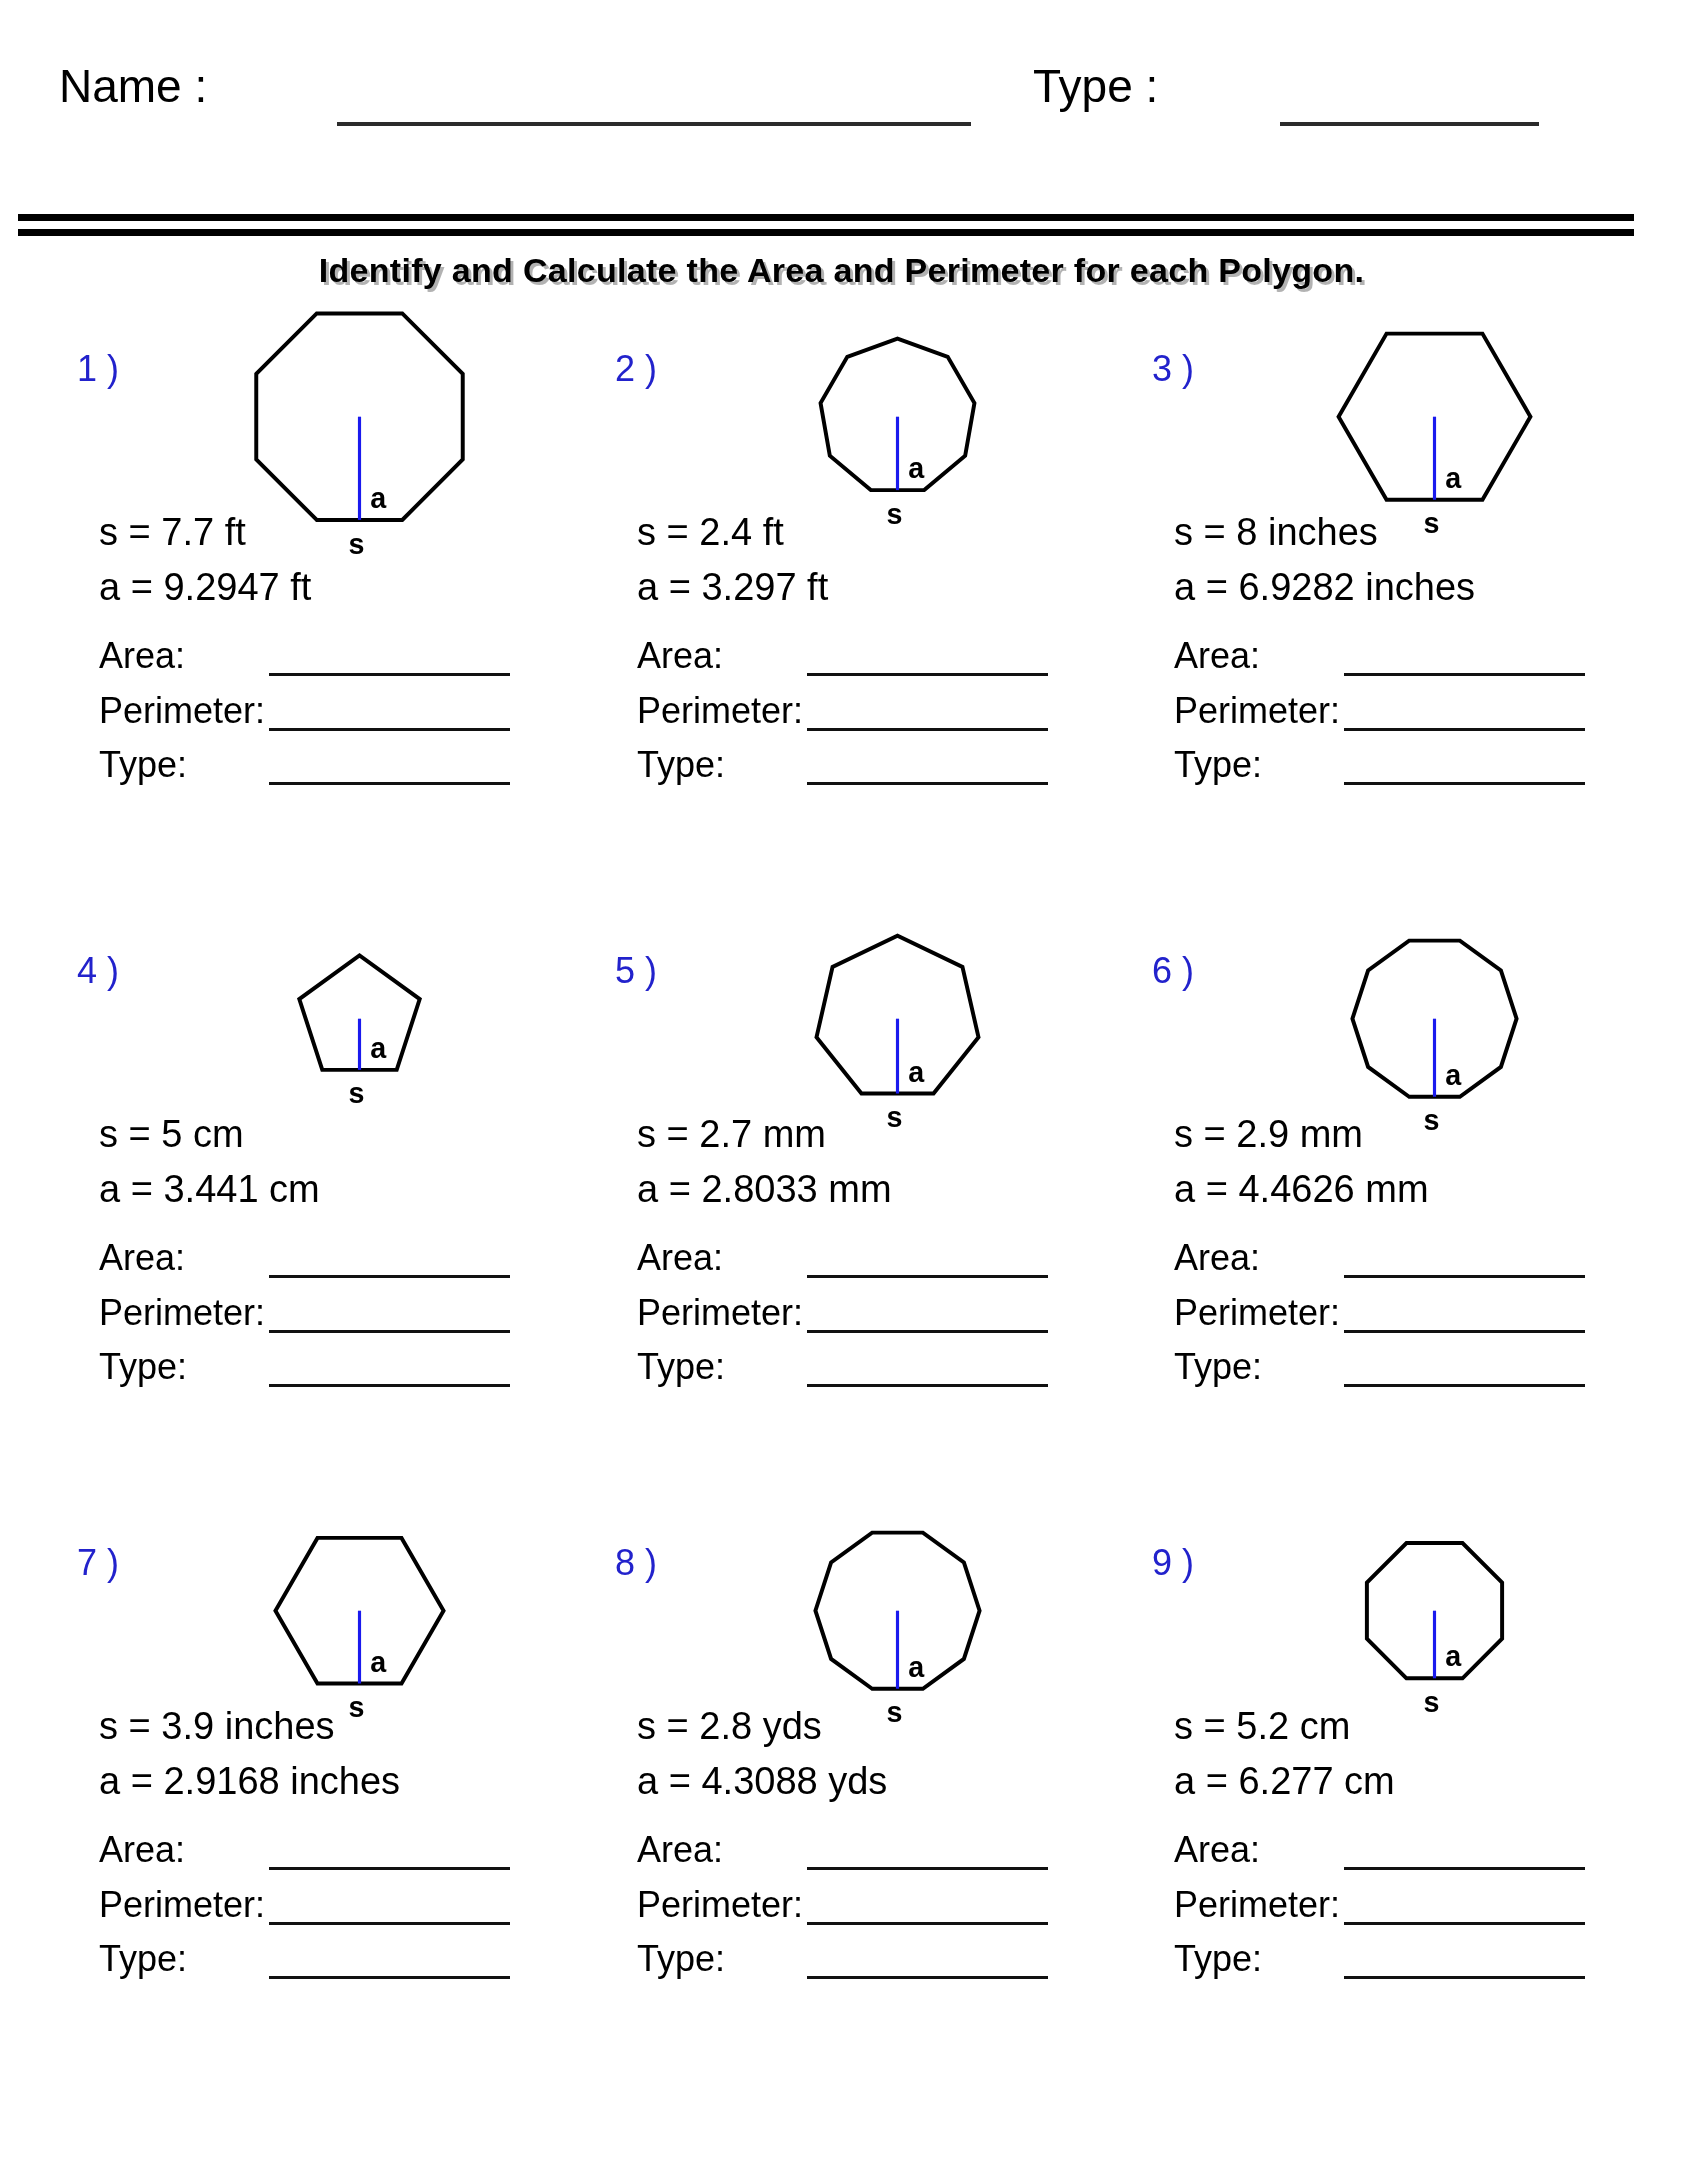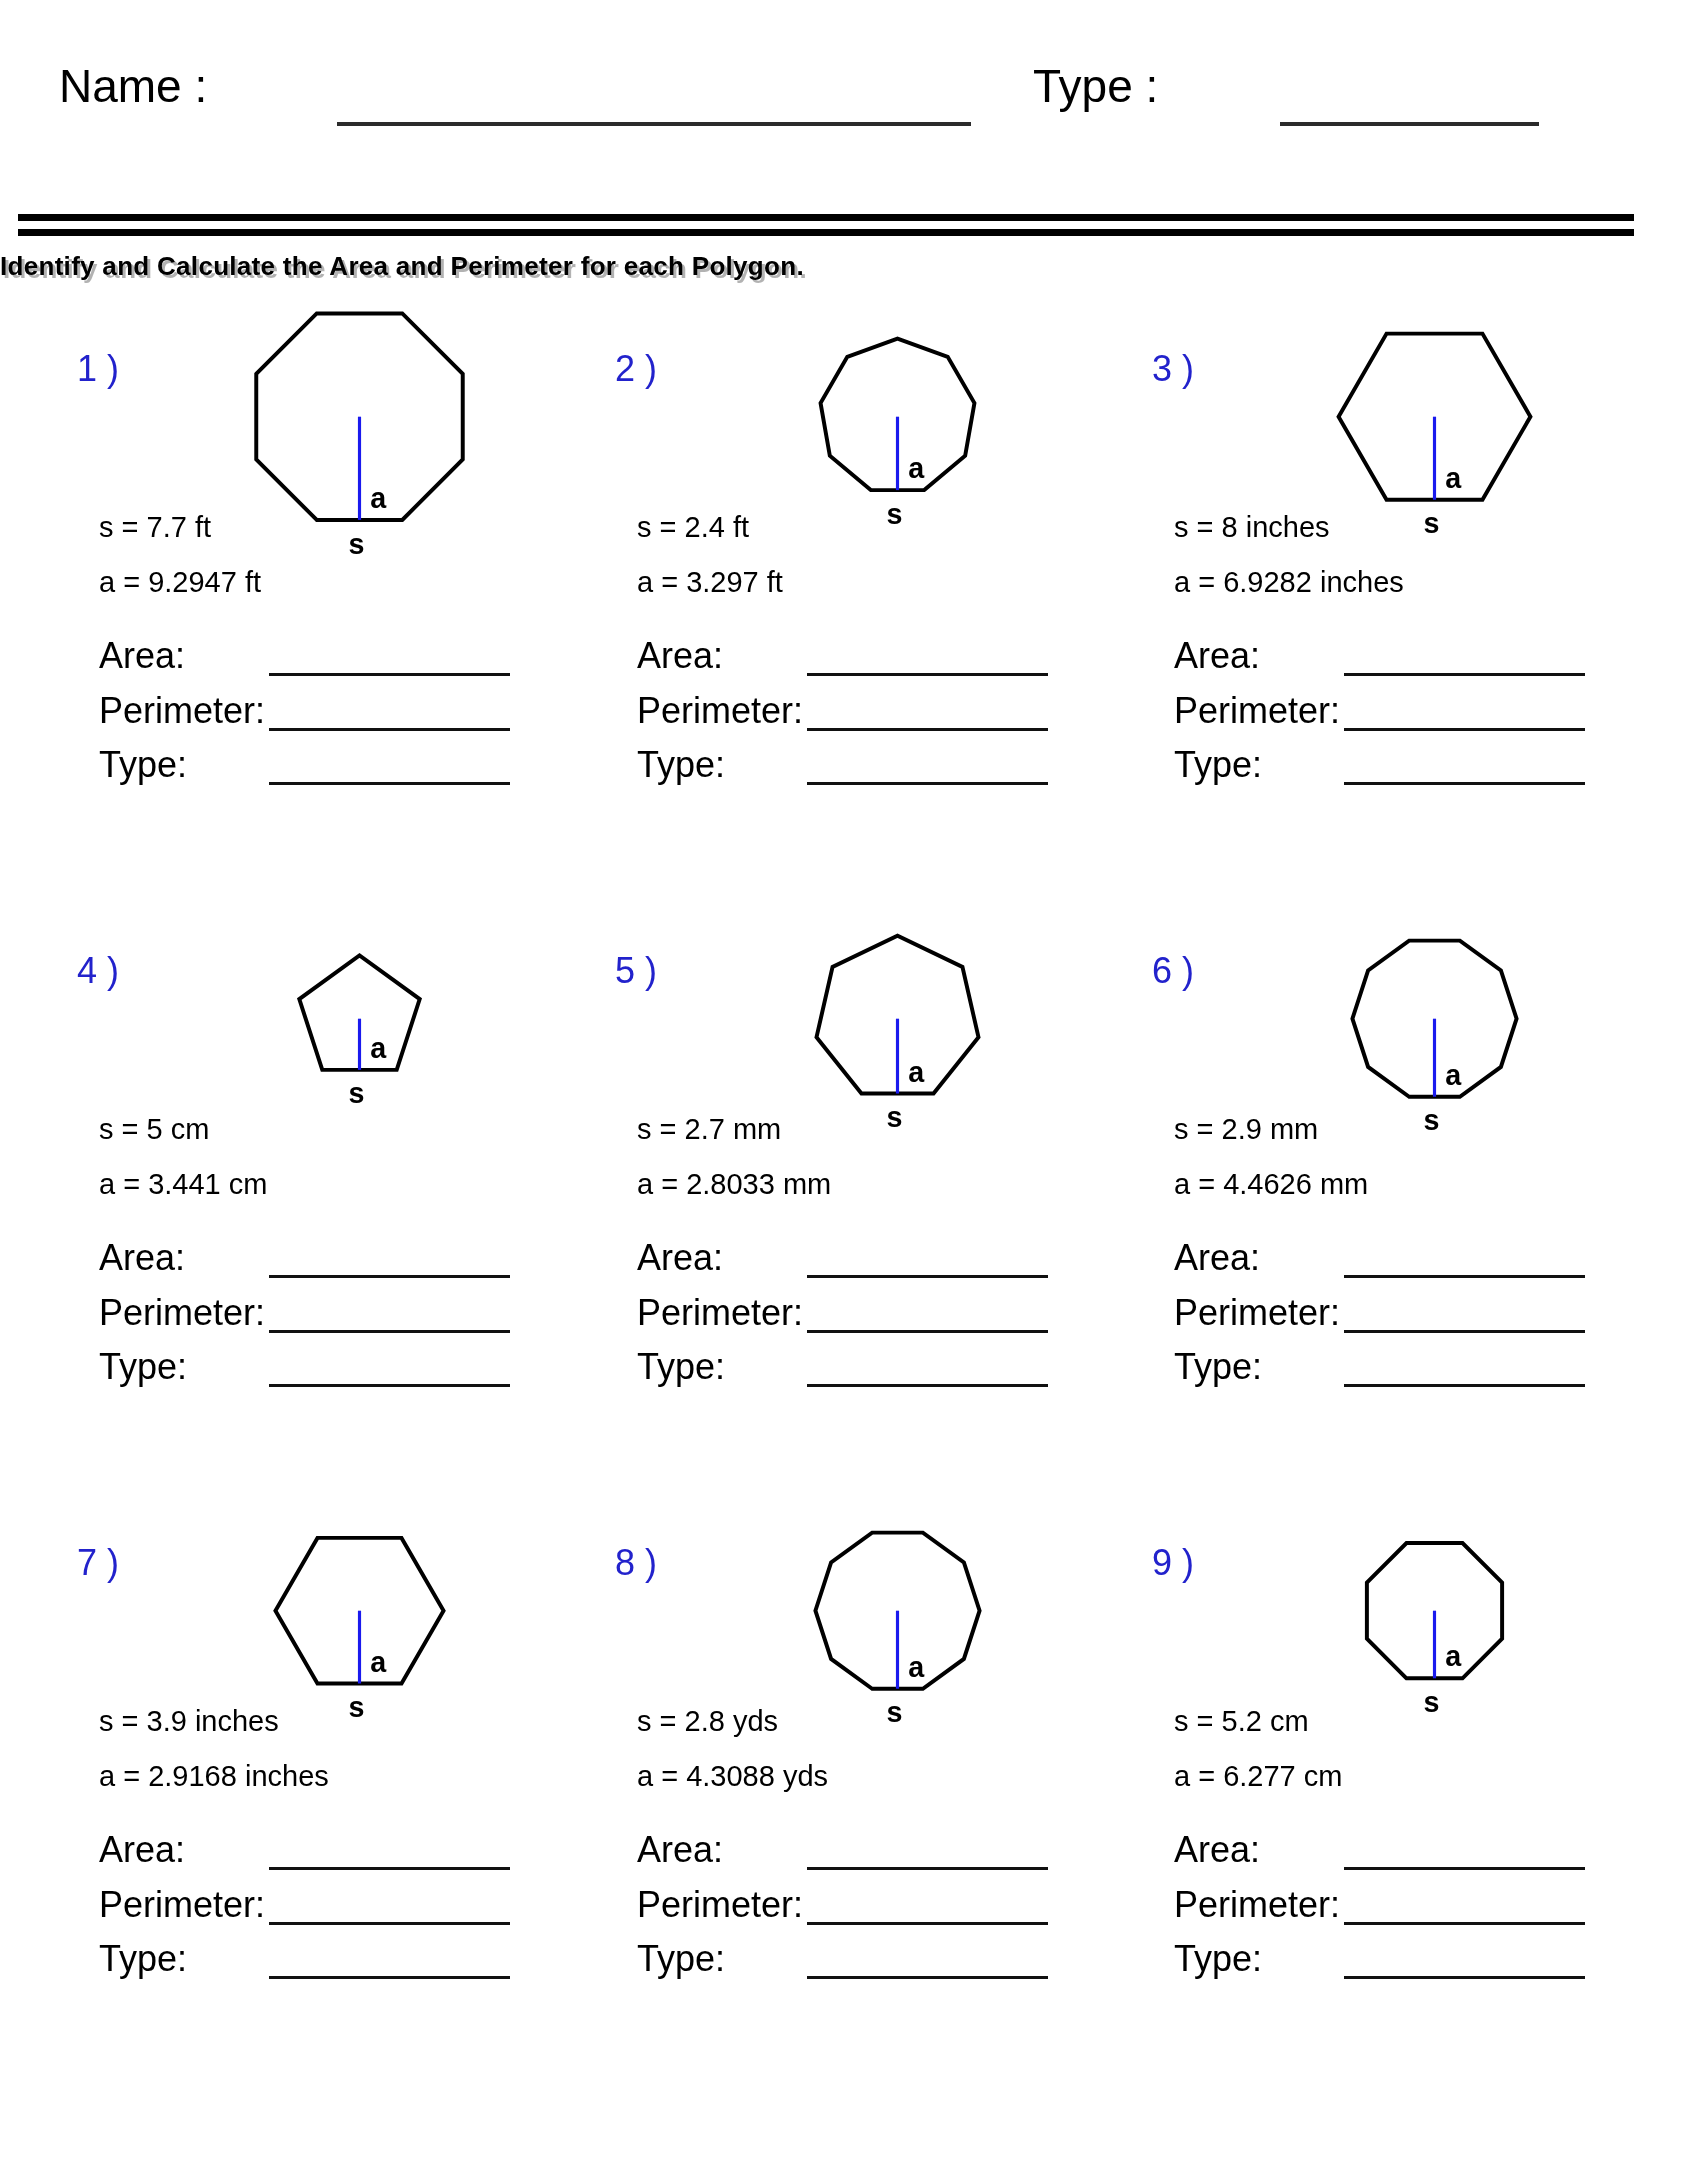--- a/index.html
+++ b/index.html
@@ -23,37 +23,37 @@
   #date-rule{left:1280px;top:114px;width:259px;}
 
   
   #title-bar{position:absolute;left:18px;top:214px;width:1616px;height:22px;}
   #title-bar .rule-thick{position:absolute;left:0;width:100%;height:7px;background:#000;}
   #title-bar .rule-top{top:0;}
   #title-bar .rule-bot{top:15px;}
   #title-bar .rule-mid{position:absolute;left:0;top:7px;width:100%;height:8px;background:#fff;}
   #title-text{
     position:absolute;left:0;top:251px;width:1683px;
-    font-size:26px;font-weight:bold;
+    text-align:center;font-size:34px;font-weight:bold;
     color:#000;
     text-shadow:3px 3px 0 rgba(0,0,0,0.30);
     letter-spacing:0.3px;
   }
 
   
   #grid{position:absolute;left:0;top:0;width:1683px;height:2178px;}
   .problem{position:absolute;width:540px;}
   .pnum{
     position:absolute;left:0;top:0;
     font-size:36px;color:#2222cc;font-weight:400;white-space:nowrap;
   }
   .shape-box{position:absolute;left:119px;top:-48px;width:327px;height:267px;}
   .shape-box svg{display:block;}
   .measure{
-    position:absolute;left:22px;font-size:29px;color:#000;white-space:nowrap;
+    position:absolute;left:22px;font-size:38px;color:#000;white-space:nowrap;
   }
   .m-s{top:163px;}
   .m-a{top:218px;}
   .ansrow{position:absolute;left:22px;height:44px;width:495px;}
   .ans-label{
     position:absolute;left:0;top:0;font-size:36px;color:#000;white-space:nowrap;
   }
   .ans-line{
     position:absolute;left:170px;top:38px;width:241px;
     border-top:3px solid #111;height:0;

